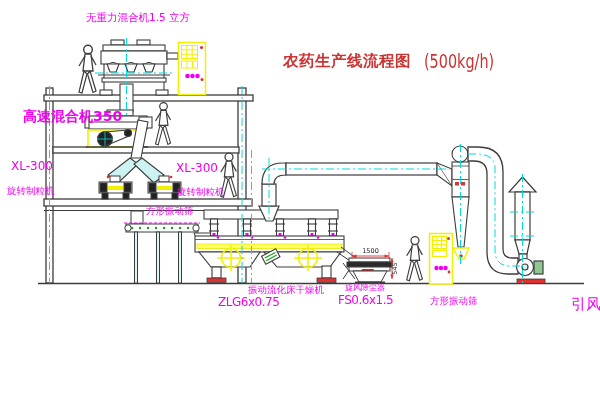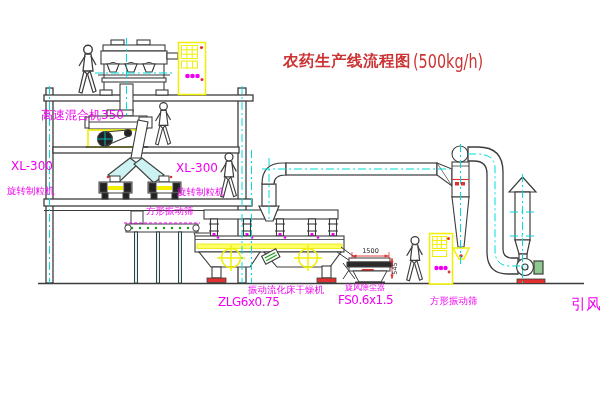--- a/index.html
+++ b/index.html
@@ -1,20 +1,20 @@
 <!DOCTYPE html>
 <html><head>
 <meta charset="utf-8">
 <style>
   html,body{margin:0;padding:0;background:#fff;}
   .canvas{position:relative;width:600px;height:403px;background:#ffffff;overflow:hidden;
           font-family:"DejaVu Sans",sans-serif;}
   svg.draw{position:absolute;left:0;top:0;}
   .lbl{position:absolute;color:#f000f0;white-space:nowrap;line-height:1;}
-  .title{position:absolute;left:283px;top:49px;color:#cc3333;display:flex;align-items:center;}
+  .title{position:absolute;left:283px;top:49px;color:#cc3333;display:flex;align-items:center;gap:11px;}
   .title .cn{font-size:15.5px;font-weight:bold;letter-spacing:.5px;}
   .title .cap{font-size:20px;margin-left:2px;font-weight:400;transform:scaleX(.72);transform-origin:left center;}
   .big-model{font-size:12px;letter-spacing:0;text-align:right;}
   .model-num{font-size:13px;letter-spacing:-.5px;transform:scaleX(.92);transform-origin:left center;}
 </style>
 </head>
 <body>
 
 <div class="canvas">
 
@@ -316,22 +316,23 @@
     <line x1="510" y1="212" x2="535" y2="212"></line>
     <line x1="510" y1="236" x2="535" y2="236"></line>
   </g>
 </svg>
 
 <div class="title">
   <span class="cn">农药生产线流程图</span>
   <span class="cap">(500kg/h)</span>
 </div>
 
-
-<div class="lbl" style="left:41px;top:109px;font-size:12px;">高速混合机350</div>
+<div class="lbl" style="left:86px;top:12px;font-size:10.5px;">无重力混合机1.5 立方</div>
+
+<div class="lbl" style="left:23px;top:109px;font-size:14px;font-weight:bold;">高速混合机350</div>
 
 <div class="lbl big-model" style="left:11px;top:160px;">XL-300</div>
 <div class="lbl" style="left:7px;top:186px;font-size:9.5px;">旋转制粒机</div>
 
 <div class="lbl big-model" style="left:176px;top:162px;">XL-300</div>
 <div class="lbl" style="left:177px;top:187px;font-size:9.5px;">旋转制粒机</div>
 
 <div class="lbl" style="left:146px;top:206px;font-size:9.5px;">方形振动筛</div>
 
 <div class="lbl" style="left:224px;top:285px;font-size:9.5px;margin-left:24px;">振动流化床干燥机</div>

